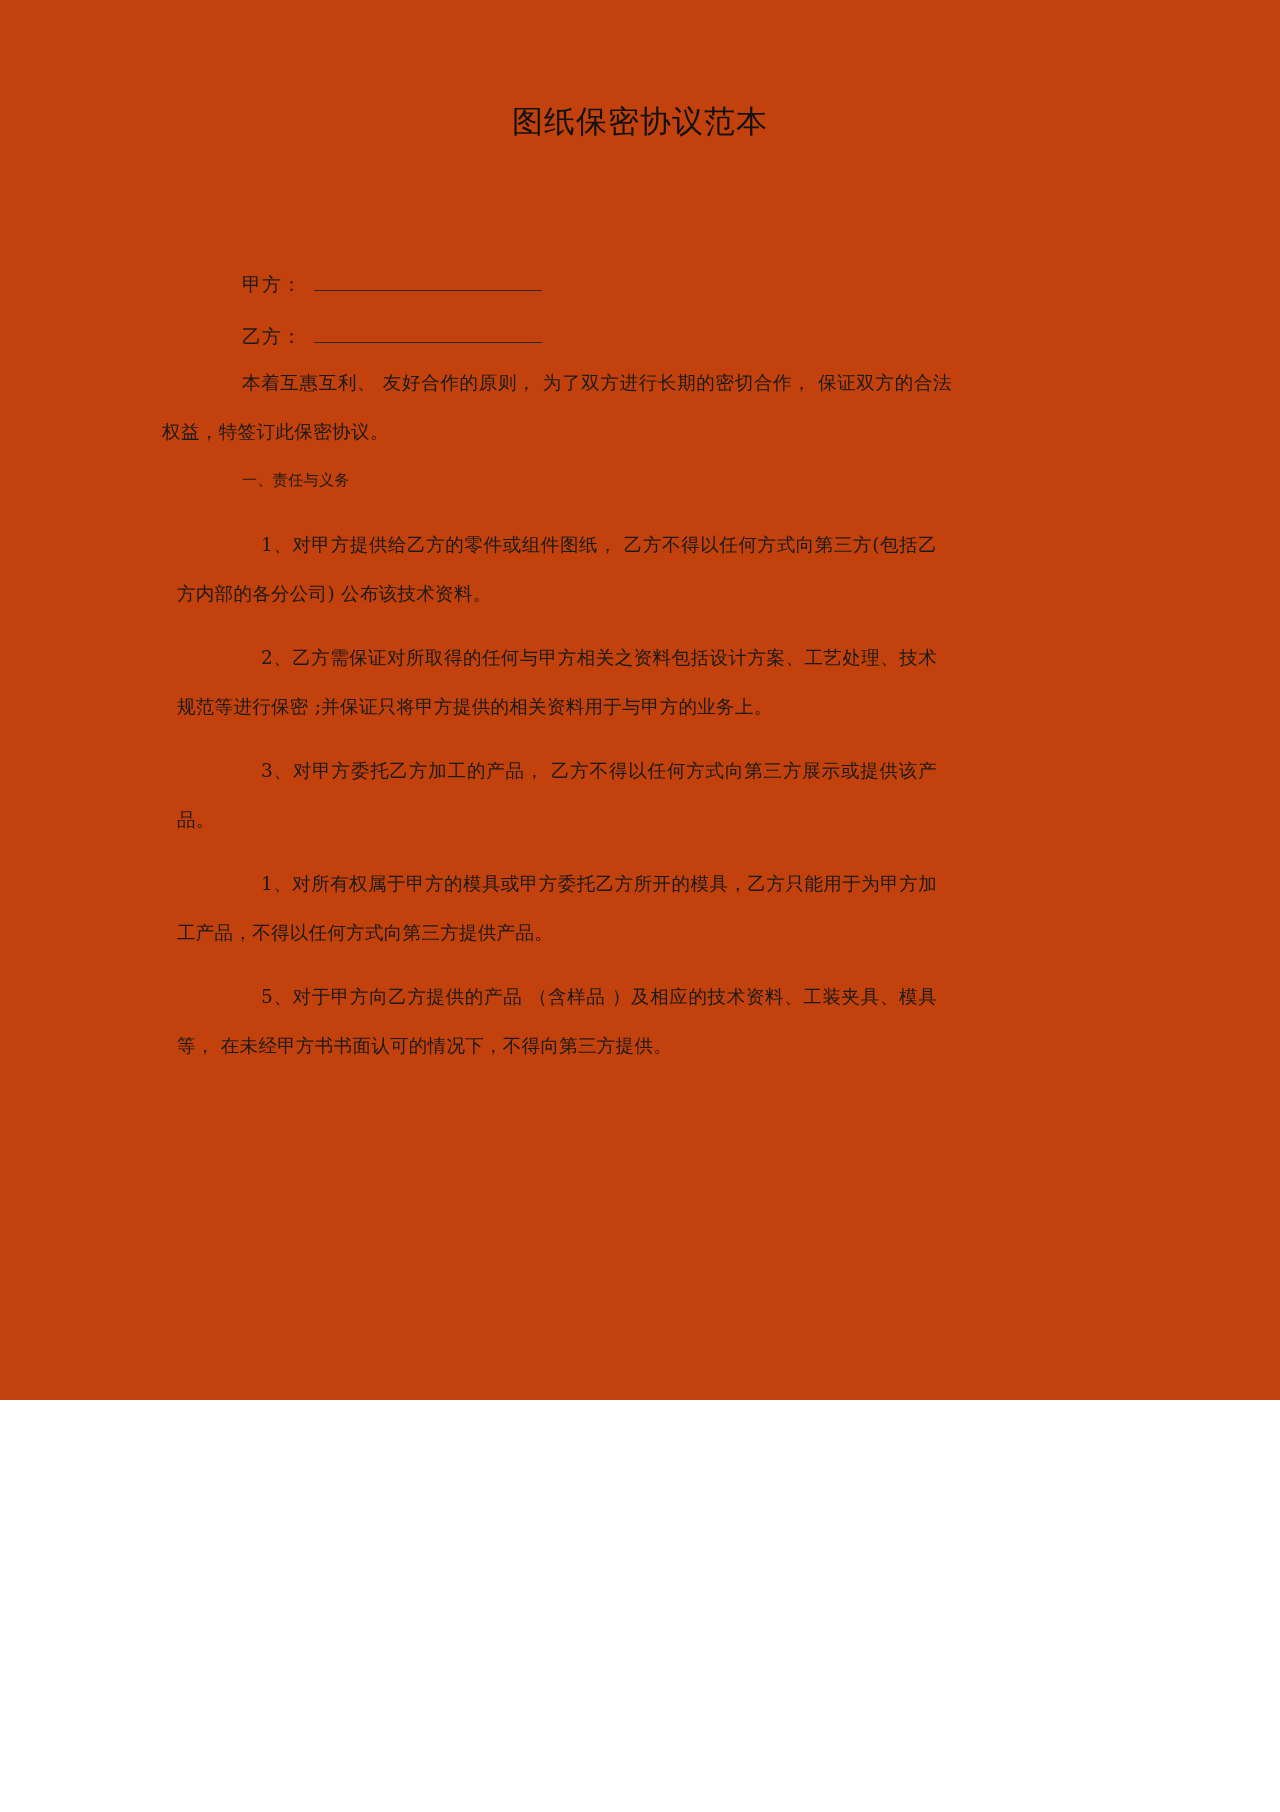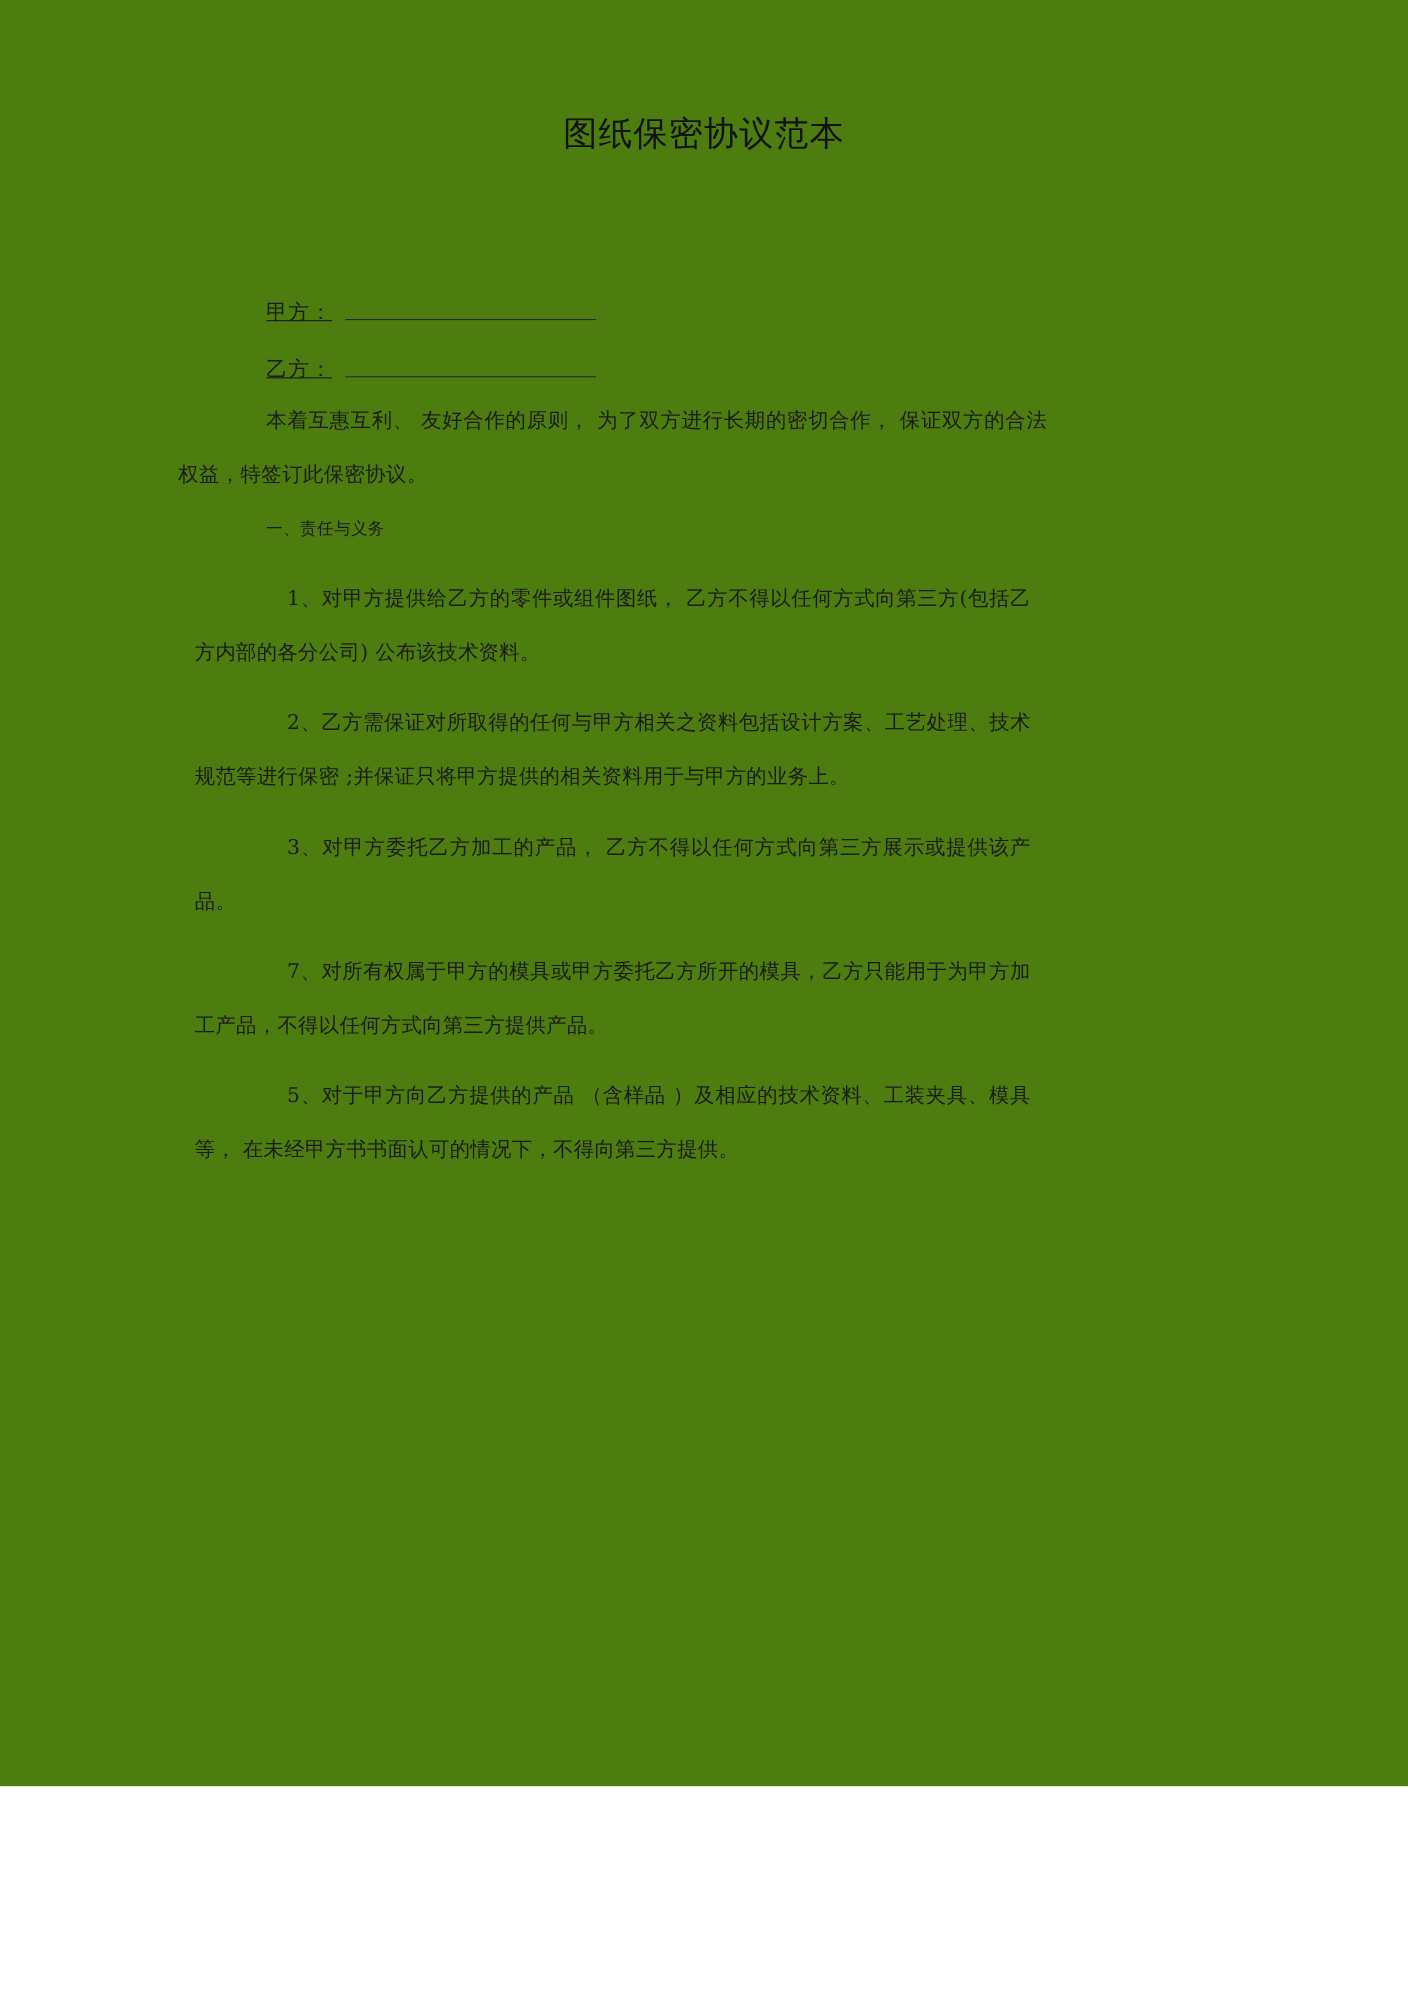--- a/index.html
+++ b/index.html
@@ -7,22 +7,22 @@
     padding: 0;
     background: #ffffff;
   }
   body {
     font-family: "DejaVu Serif", serif;
     color: #1a1a1a;
   }
   .page {
     position: relative;
     width: 1280px;
-    height: 1624px;
-    background: #4d7c0f;
+    height: 1400px;
+    background: #c2410c;
     overflow: hidden;
     box-sizing: border-box;
   }
   .doc-title {
     position: absolute;
     left: 0;
     top: 101px;
     width: 1280px;
     text-align: center;
     font-family: "Liberation Sans", sans-serif;
@@ -37,21 +37,20 @@
     left: 162px;
     top: 243px;
     width: 790px;
   }
   .party-row {
     display: flex;
     align-items: flex-end;
     height: 52px;
     padding-left: 80px;
     box-sizing: border-box;
-    text-decoration: underline;
   }
   .party-label {
     font-size: 19px;
     line-height: 22px;
     letter-spacing: 1px;
     white-space: nowrap;
     color: #1a1a1a;
   }
   .party-rule {
     display: inline-block;
@@ -117,19 +116,19 @@
     <p class="para first-line-indent gap-top">本着互惠互利、 友好合作的原则， 为了双方进行长期的密切合作， 保证双方的合法权益，特签订此保密协议。</p>
 
     <p class="heading-item">一、责任与义务</p>
 
     <p class="clause">1、对甲方提供给乙方的零件或组件图纸， 乙方不得以任何方式向第三方(包括乙方内部的各分公司) 公布该技术资料。</p>
 
     <p class="clause">2、乙方需保证对所取得的任何与甲方相关之资料包括设计方案、工艺处理、技术规范等进行保密 ;并保证只将甲方提供的相关资料用于与甲方的业务上。</p>
 
     <p class="clause">3、对甲方委托乙方加工的产品， 乙方不得以任何方式向第三方展示或提供该产品。</p>
 
-    <p class="clause">7、对所有权属于甲方的模具或甲方委托乙方所开的模具，乙方只能用于为甲方加工产品，不得以任何方式向第三方提供产品。</p>
+    <p class="clause">1、对所有权属于甲方的模具或甲方委托乙方所开的模具，乙方只能用于为甲方加工产品，不得以任何方式向第三方提供产品。</p>
 
     <p class="clause">5、对于甲方向乙方提供的产品 （含样品 ）及相应的技术资料、工装夹具、模具等， 在未经甲方书书面认可的情况下，不得向第三方提供。</p>
 
 
   </div>
 </div>
 
 </body></html>

